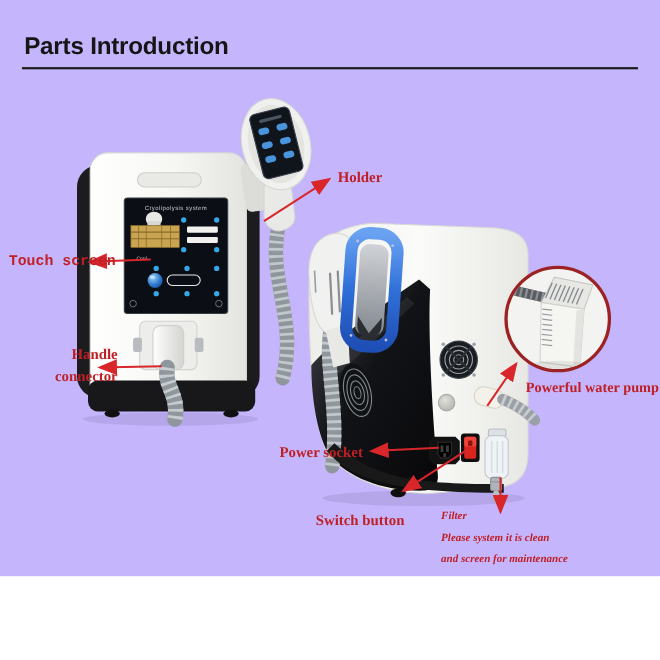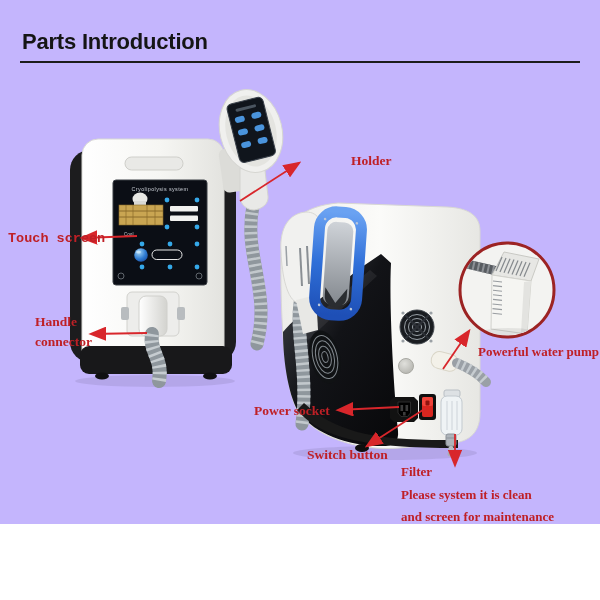--- a/index.html
+++ b/index.html
@@ -8,23 +8,23 @@
     --inset-circle:#9c2323;
   }
   html,body{margin:0;padding:0;}
   .canvas{position:relative;width:600px;height:524px;background:#c4b5fd;overflow:hidden;
           font-family:"Liberation Sans",sans-serif;}
   .page-title{position:absolute;left:22px;top:29px;font-size:22px;font-weight:bold;
               color:#151515;letter-spacing:-0.2px;}
   .title-rule{position:absolute;left:20px;top:61px;width:560px;height:2px;background:#1c1c1c;}
   .lbl{position:absolute;font-family:"Liberation Serif",serif;font-weight:700;
        font-size:13.5px;color:var(--label-text);line-height:1.5;white-space:nowrap;}
-  .lbl.wrap{white-space:normal;}
+  .lbl.wrap{white-space:normal;text-align:right;}
   .filter-block{position:absolute;left:401px;top:465px;font-family:"Liberation Serif",serif;
-                font-weight:700;font-size:13px;color:var(--label-text);}
+                font-weight:700;font-size:10px;color:var(--label-text);font-style:italic;}
   .filter-block div{line-height:1;margin-bottom:9.5px;white-space:nowrap;}
   svg{position:absolute;left:0;top:0;}
   .screen-text{font-family:"Liberation Sans",sans-serif;fill:#c9ced5;}
 </style>
 </head>
 <body>
 
 <div class="canvas">
 
   <div class="page-title">Parts Introduction</div>
@@ -280,24 +280,24 @@
       <line x1="240" y1="201" x2="299" y2="163" marker-end="url(#ah)"></line>
       <line x1="443" y1="369" x2="469" y2="331" marker-end="url(#ah)"></line>
       <line x1="399" y1="407" x2="338" y2="410" marker-end="url(#ah)"></line>
       <line x1="426" y1="408" x2="367" y2="446" marker-end="url(#ah)"></line>
       <line x1="455" y1="434" x2="455" y2="465" marker-end="url(#ah)"></line>
     </g>
   </svg>
 
   <div class="lbl" style="left:8px;top:229px;font-family:Liberation Mono, monospace;">Touch screen</div>
   <div class="lbl wrap" style="left:35px;top:312px;width:72px;">Handle connector</div>
-  <div class="lbl" style="left:307px;top:151px;margin-left:44px;">Holder</div>
+  <div class="lbl" style="left:307px;top:151px;">Holder</div>
   <div class="lbl" style="left:478px;top:342px;font-size:13px;">Powerful water pump</div>
   <div class="lbl" style="left:254px;top:401px;">Power socket</div>
-  <div class="lbl" style="left:287px;top:445px;margin-left:20px;">Switch button</div>
+  <div class="lbl" style="left:287px;top:463px;">Switch button</div>
 
   <div class="filter-block">
     <div>Filter</div>
     <div>Please system it is clean</div>
     <div>and screen for maintenance</div>
   </div>
 
 </div>
 
 </body></html>

